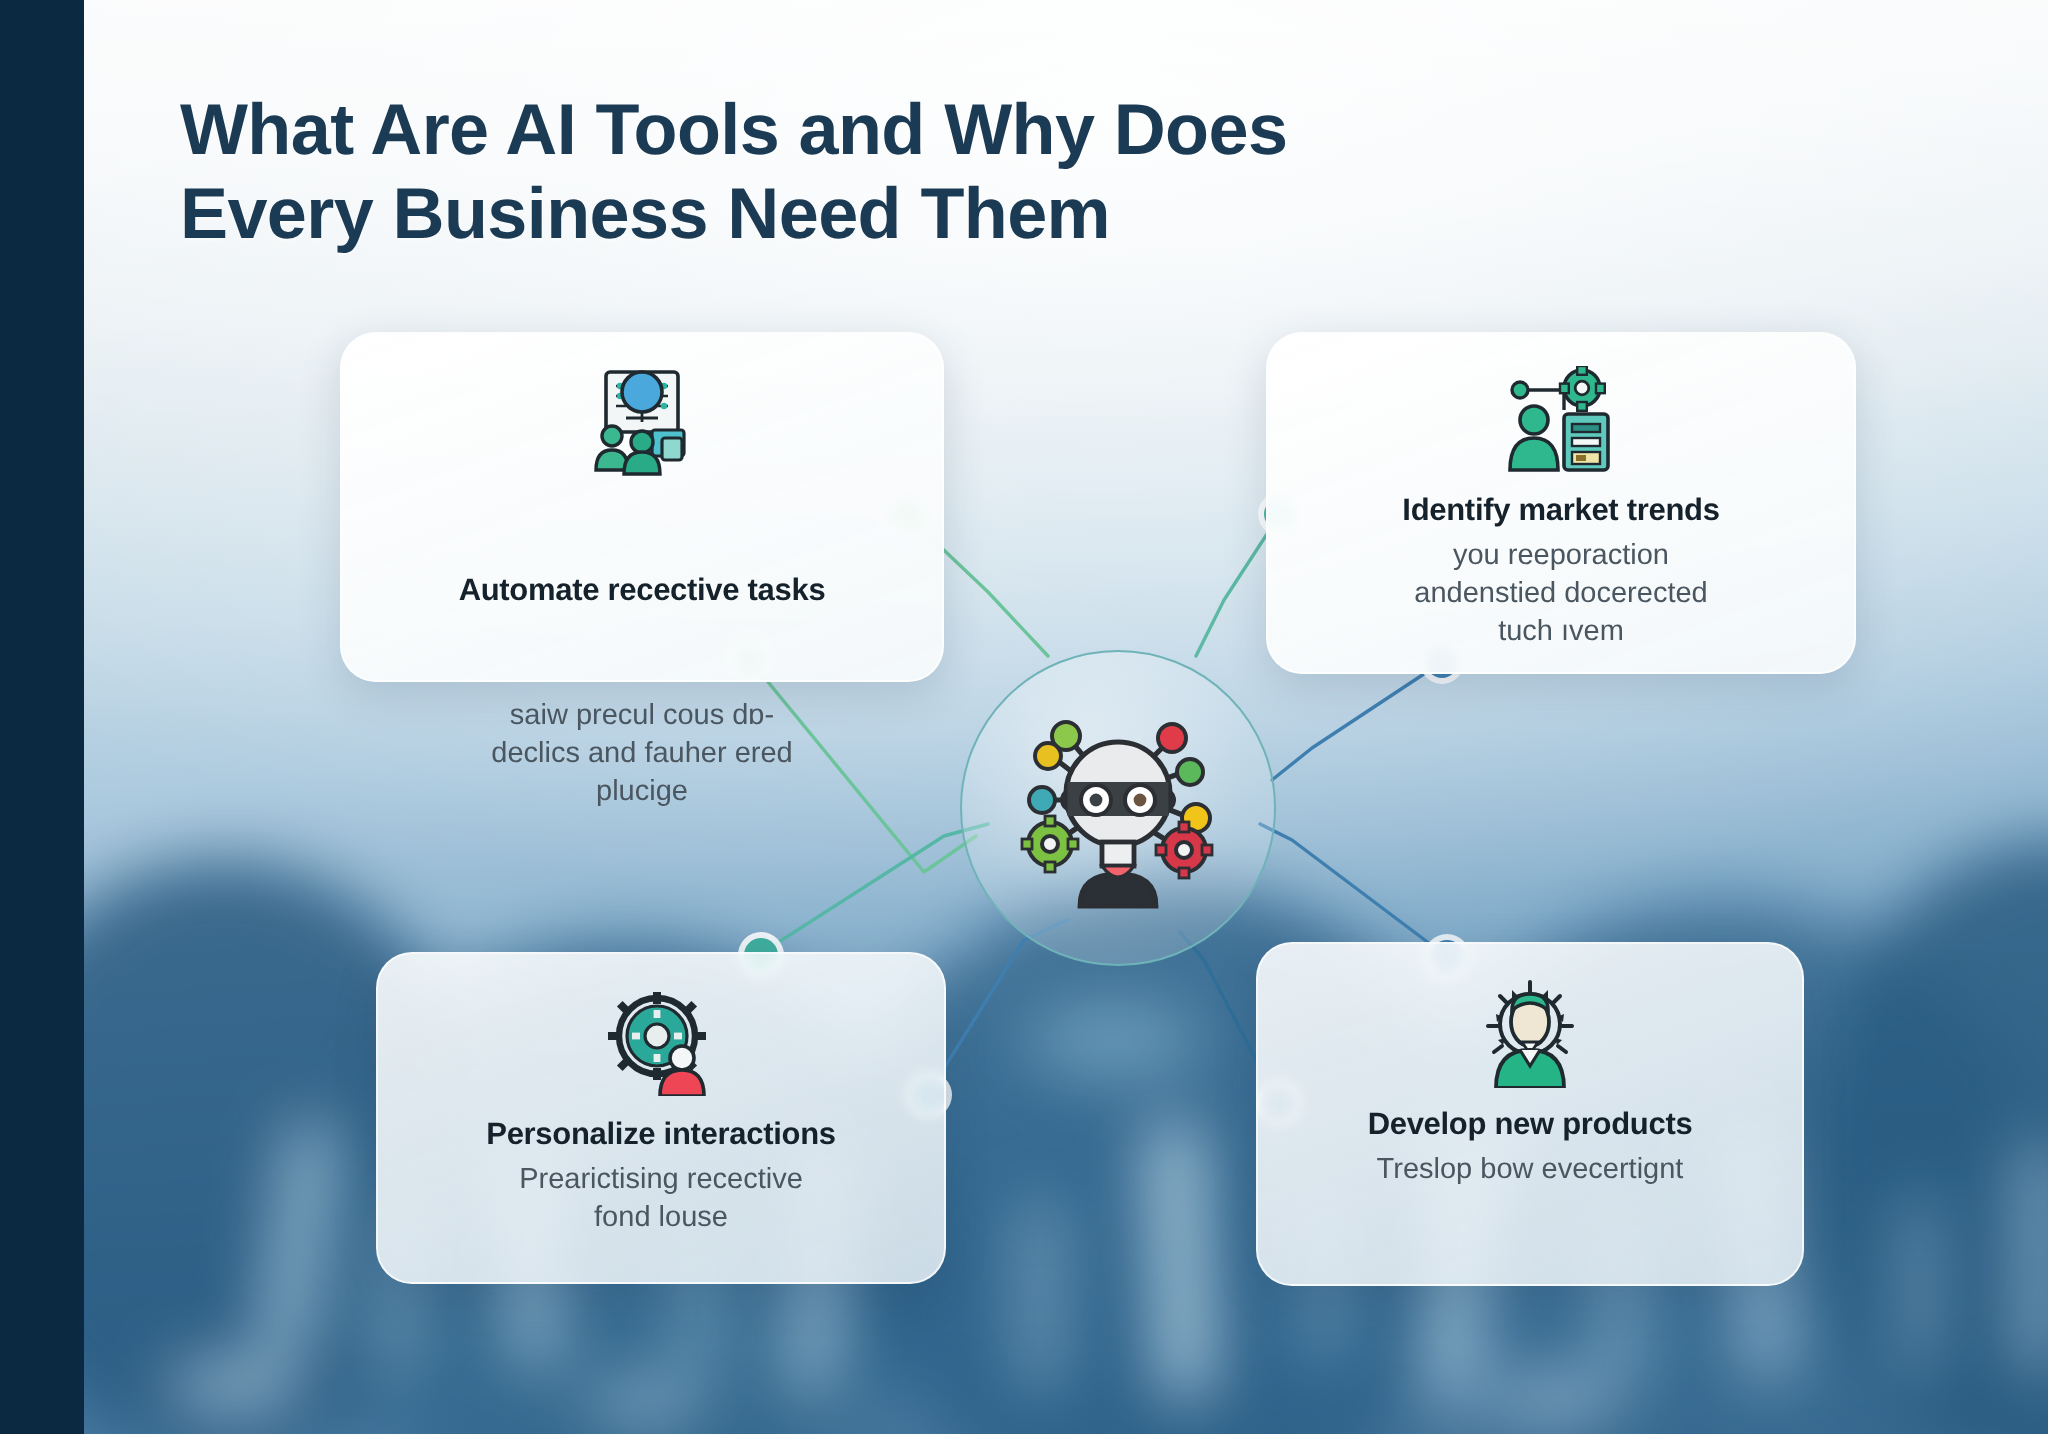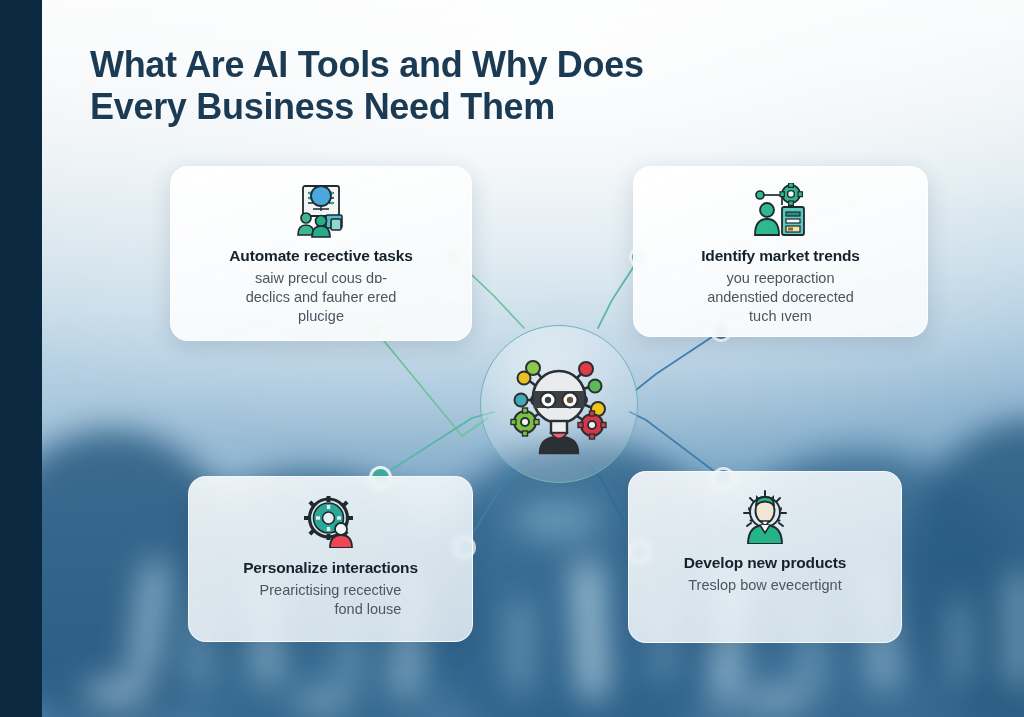--- a/index.html
+++ b/index.html
@@ -75,39 +75,38 @@
     flex-direction: column;
     align-items: center;
     text-align: center;
     padding: 16px 20px 18px;
   }
   .card.light {
     background: linear-gradient(160deg, rgba(255,255,255,.96) 0%, rgba(247,250,251,.93) 100%);
   }
   .card.frost {
     background: linear-gradient(160deg, rgba(250,252,253,.90) 0%, rgba(234,242,247,.84) 100%);
-    text-align: right;
   }
   .card-icon { height: 58px; display: flex; align-items: center; justify-content: center; margin-bottom: 8px; }
   .card-title {
     color: #15212b;
     font-size: 15.5px;
     font-weight: bold;
     letter-spacing: -.15px;
     margin-bottom: 4px;
     white-space: nowrap;
   }
   .card-desc {
     color: #4a5660;
     font-size: 14.5px;
     line-height: 1.32;
   }
   .card-desc span { display: block; white-space: nowrap; }
 
-  #card-tl { left: 128px; top: 166px; width: 302px; height: 175px; }
+  #card-tl { left: 128px; top: 166px; width: 302px; height: 175px; gap: 40px; }
   #card-tr { left: 591px; top: 166px; width: 295px; height: 171px; }
   #card-bl { left: 146px; top: 476px; width: 285px; height: 166px; }
   #card-br { left: 586px; top: 471px; width: 274px; height: 172px; }
 
   
   #hub {
     position: absolute;
     left: 438px; top: 325px;
     width: 158px; height: 158px;
     border-radius: 50%;

